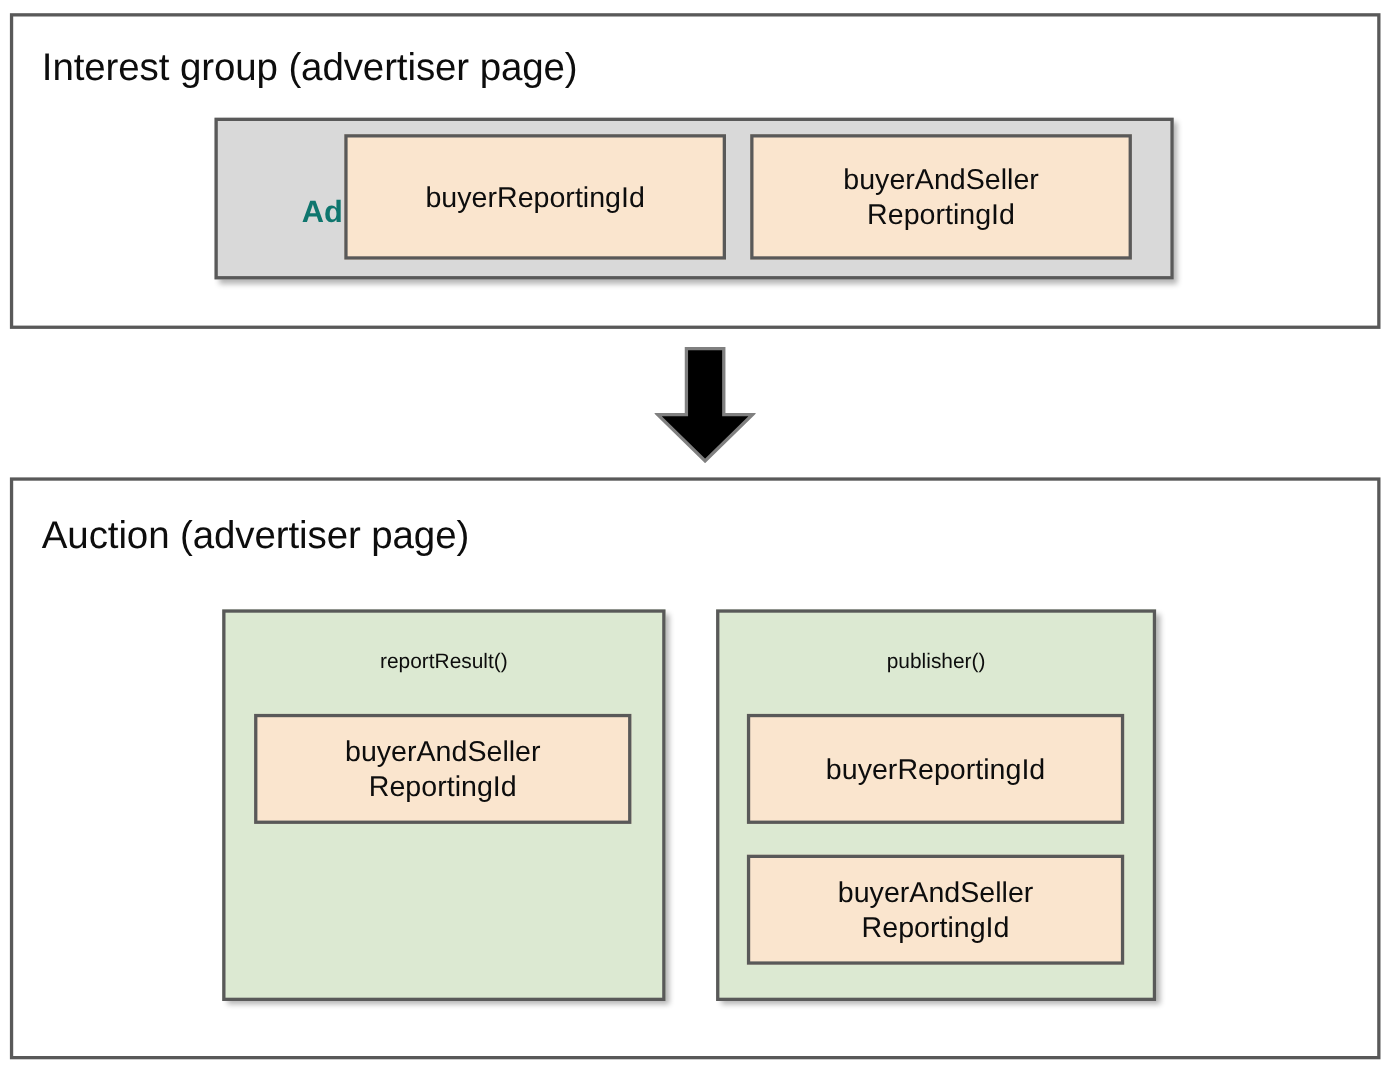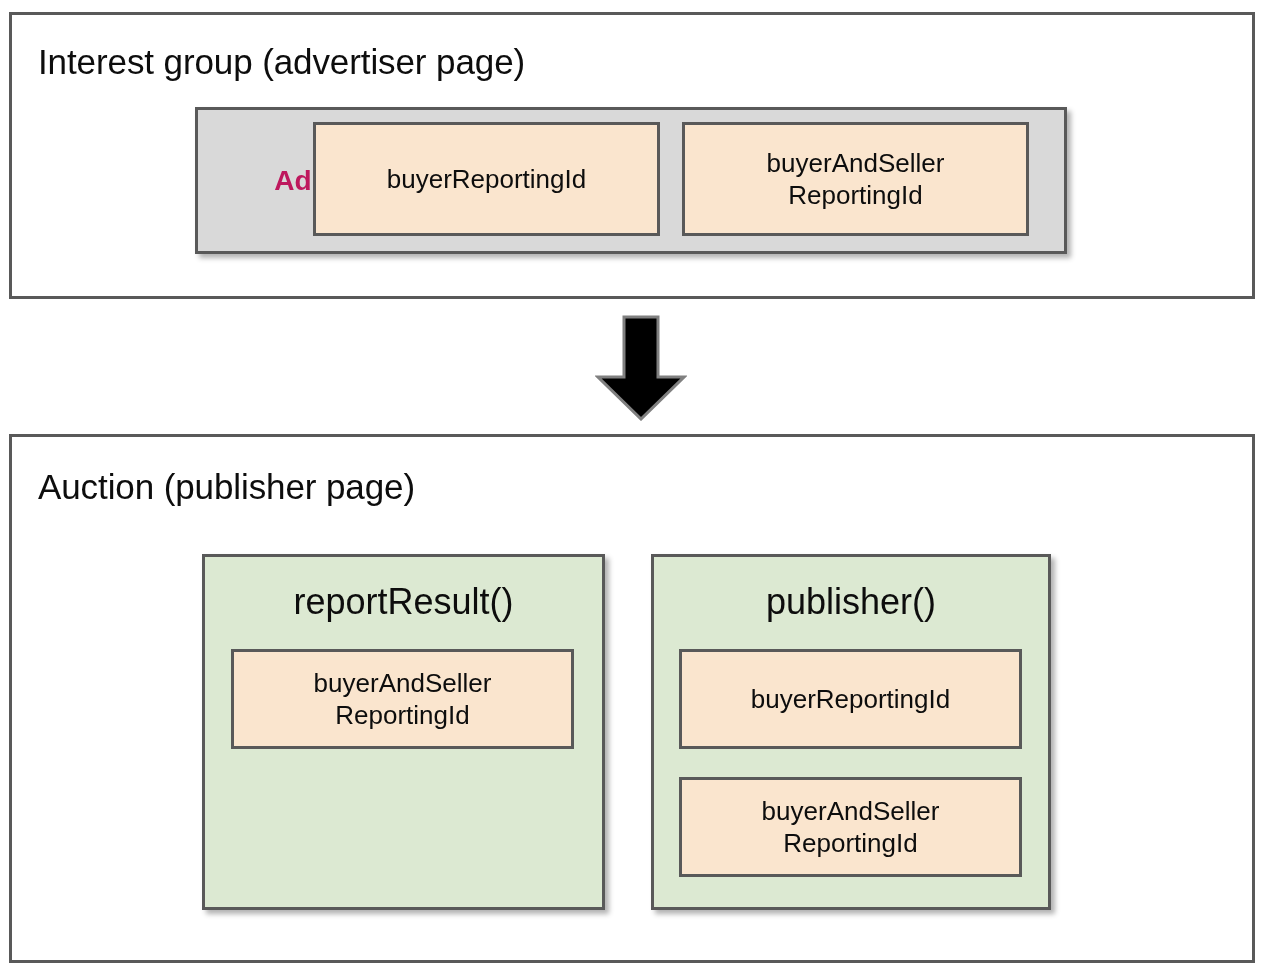--- a/index.html
+++ b/index.html
@@ -68,29 +68,29 @@
   }
 
   
   #ad-container {
     left: 195px; top: 107px; width: 872px; height: 147px;
     display: block;
   }
   #ad-label {
     position: absolute;
     left: 40px;
-    top: 0;
+    top: 12px;
     height: 100%;
     width: 110px;
     display: flex;
     align-items: center;
     justify-content: center;
     font-size: 28px;
     font-weight: bold;
-    color: #be185d;
+    color: #0f766e;
   }
   #ig-buyer-reporting-id        { left: 313px; top: 122px; width: 347px; height: 114px; }
   #ig-buyer-and-seller-rep-id   { left: 682px; top: 122px; width: 347px; height: 114px; }
 
   
   #flow-arrow {
     position: absolute;
     left: 595px;
     top: 315px;
     width: 92px;
@@ -99,21 +99,21 @@
 
   
   #report-result-box { left: 202px; top: 554px; width: 403px; height: 356px; display: block; }
   #report-win-box    { left: 651px; top: 554px; width: 400px; height: 356px; display: block; }
 
   .fn-title {
     position: absolute;
     top: 28px;
     left: 0;
     width: 100%;
-    font-size: 36px;
+    font-size: 19px;
     line-height: 34px;
     color: #0d0d0d;
   }
 
   #rr-buyer-and-seller-rep-id { left: 231px; top: 649px; width: 343px; height: 100px; }
   #rw-buyer-reporting-id      { left: 679px; top: 649px; width: 343px; height: 100px; }
   #rw-buyer-and-seller-rep-id { left: 679px; top: 777px; width: 343px; height: 100px; }
 </style>
 </head>
 <body>
@@ -137,21 +137,21 @@
     <span class="box-label">buyerAndSeller
 ReportingId</span>
   </div>
 
   <svg id="flow-arrow" viewBox="0 0 92 106" preserveAspectRatio="none">
     <polygon points="29,2 63,2 63,62 89,62 46,104 3,62 29,62" fill="#000000" stroke="#808080" stroke-width="3"></polygon>
   </svg>
 
   <div class="panel" id="panel-auction">
 
-    <div class="panel-title">Auction (publisher page)</div>
+    <div class="panel-title">Auction (advertiser page)</div>
   </div>
 
   <div class="box box-green" id="report-result-box">
     <div class="fn-title">reportResult()</div>
   </div>
 
   <div class="box box-orange flat" id="rr-buyer-and-seller-rep-id">
     <span class="box-label">buyerAndSeller
 ReportingId</span>
   </div>

